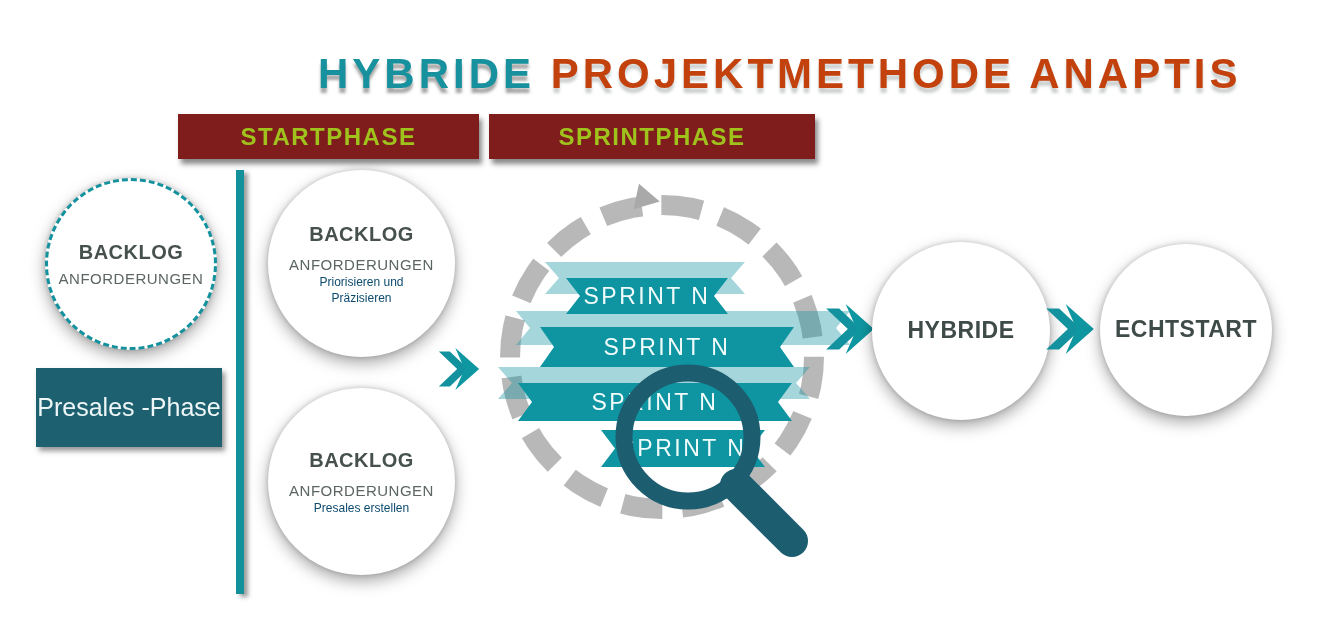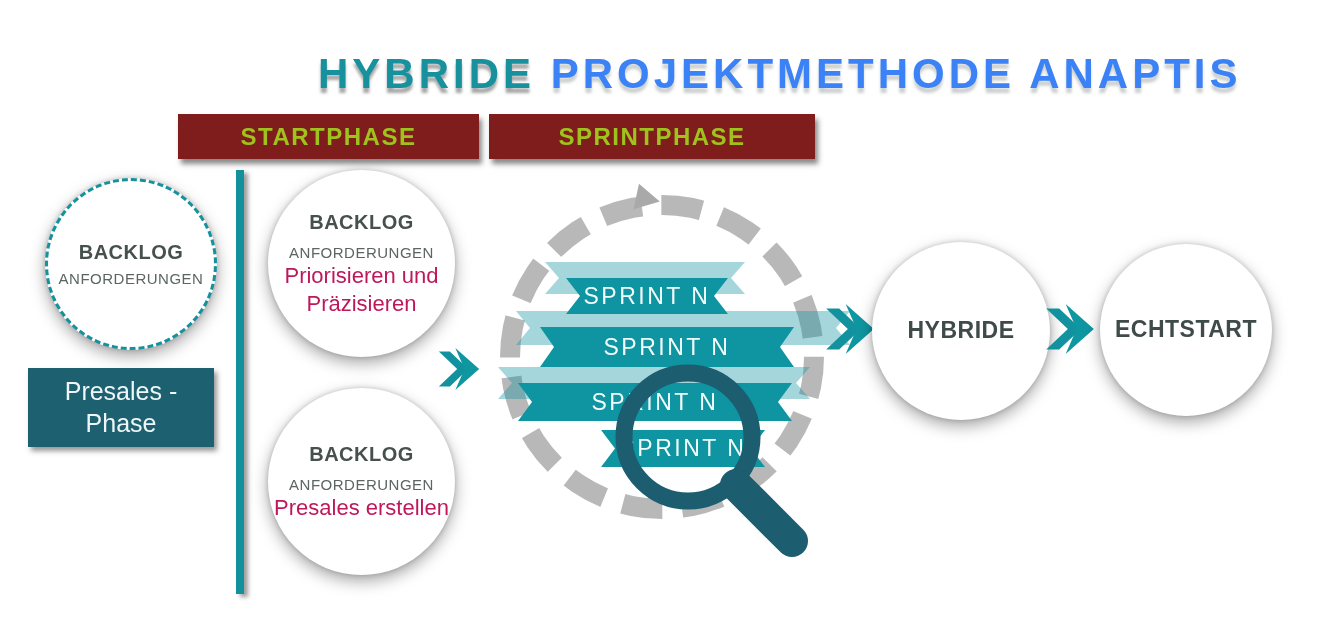--- a/index.html
+++ b/index.html
@@ -9,21 +9,21 @@
     position:relative; width:1320px; height:621px; background:#ffffff;
     overflow:hidden;
   }
 
   
   .title {
     position:absolute; left:318px; top:50px; white-space:nowrap;
     font-size:42px; font-weight:bold; letter-spacing:4px;
   }
   .title .hl { color:#17919d; text-shadow:0 5px 3px rgba(95,95,95,.55);margin-top:35px; }
-  .title .ghost { color:#3b82f6; text-shadow:0 5px 3px rgba(200,203,203,.9); }
+  .title .ghost { color:#c2410c; text-shadow:0 5px 3px rgba(200,203,203,.9); }
 
   
   .phasebox {
     position:absolute; top:114px; height:45px; background:#7f1d1d;
     box-shadow:3px 5px 5px rgba(40,40,40,.55);
     display:flex; align-items:center; justify-content:center;
     font-size:24px; font-weight:bold; letter-spacing:1.5px; color:#9fc31c;
   }
   .phasebox.start { left:178px; width:301px; }
   .phasebox.sprint { left:489px; width:326px; }
@@ -36,34 +36,34 @@
 
   
   .circle {
     position:absolute; background:#ffffff; border-radius:50%;
     display:flex; flex-direction:column; align-items:center; justify-content:center;
     text-align:center; color:#49534f;
     box-shadow:0 6px 16px rgba(0,0,0,.35), 0 0 5px rgba(0,0,0,.18);
   }
   .circle .c-title { font-weight:bold; font-size:20px; color:#46514e; letter-spacing:.5px; }
   .circle .c-caps  { font-size:15px; color:#5b6562; letter-spacing:.5px; margin-top:10px; }
-  .circle .c-line  { font-size:22px; color:#be185d; margin-top:2px; }
+  .circle .c-line  { font-size:12px; color:#0c4a6e; margin-top:2px; }
   .circle.dashed { border:3px dashed #13929e; }
   .circle.c1 { left:45px;  top:178px; width:172px; height:172px; }
   .circle.c2 { left:268px; top:170px; width:187px; height:187px; }
   .circle.c3 { left:268px; top:388px; width:187px; height:187px; }
   .circle.c4 { left:872px; top:242px; width:178px; height:178px; }
   .circle.c5 { left:1100px;top:244px; width:172px; height:172px; }
   .circle.c4 .big, .circle.c5 .big { font-size:23px; font-weight:bold; color:#3f4b49; line-height:1.3; letter-spacing:.5px; }
 
   
   .presales {
-    position:absolute; left:28px; top:368px; width:186px; height:79px;
+    position:absolute; left:36px; top:368px; width:186px; height:79px;
     background:#1d6070; color:#eef6f7; font-size:25px; font-weight:300;
-    display:flex; flex-direction:column; align-items:center; justify-content:center;
+    display:flex; flex-direction:row; align-items:center; justify-content:center;
     line-height:1.25; box-shadow:3px 4px 5px rgba(50,50,50,.5);
   }
 
   
   .cycle {
     position:absolute; left:500px; top:195px; width:324px; height:324px;
     border:20px dashed #b5b5b5; border-radius:50%; opacity:.95;
   }
   .cycle-arrow {
     position:absolute; left:636px; top:186px; width:0; height:0;

